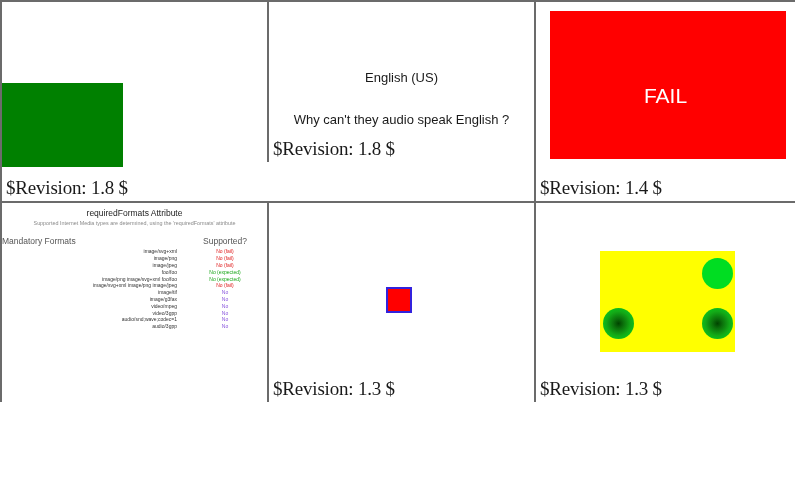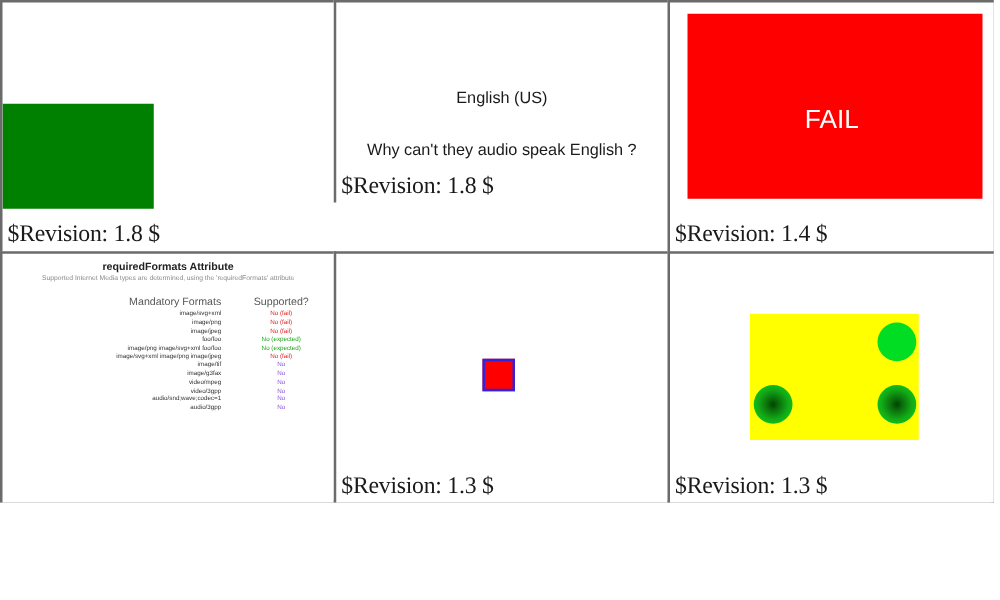--- a/index.html
+++ b/index.html
@@ -101,21 +101,21 @@
   }
 
   
   .rf-title {
     position: absolute;
     left: 0;
     right: 0;
     top: 5px;
     text-align: center;
     font-size: 8.5px;
-    font-weight: bold;
+    font-weight: normal;
     color: #222222;
   }
   .rf-subtitle {
     position: absolute;
     left: 0;
     right: 0;
     top: 17px;
     text-align: center;
     font-size: 5.4px;
     color: #8a8a8a;
@@ -141,21 +141,21 @@
   .rf-col-support {
     text-align: center;
     padding-left: 6px !important;
   }
   .rf-head td {
     font-size: 8.5px;
     color: #555555;
     line-height: 14px;
     padding-top: 4px;
   }
-  .rf-head .rf-col-format { text-align: right; margin-left: 32px; }
+  .rf-head .rf-col-format { text-align: left; margin-left: 32px; }
   .v-fail { color: #e02020; }
   .v-expected { color: #19a619; }
   .v-no { color: #8855dd; }
 
   
   .red-square {
     position: absolute;
     left: 117px;
     top: 84px;
     width: 26px;

